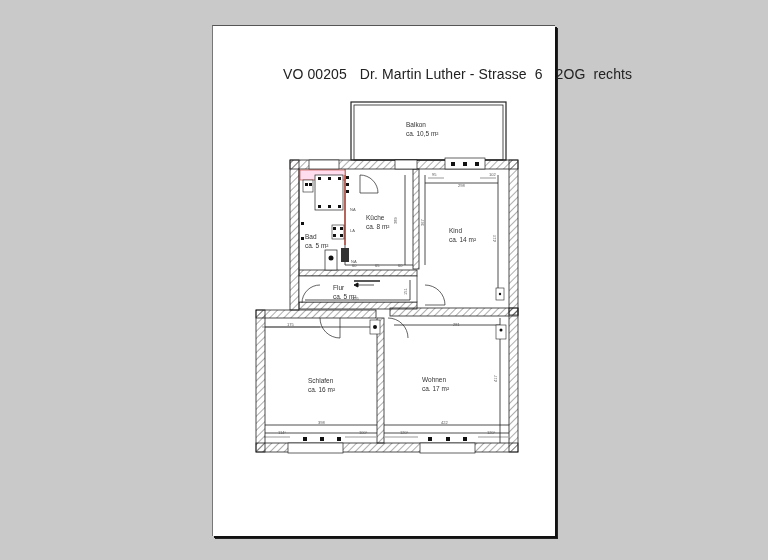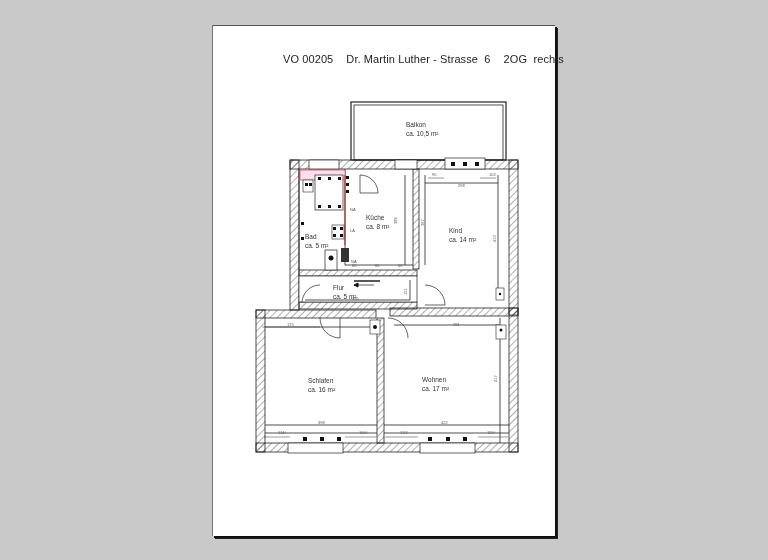--- a/index.html
+++ b/index.html
@@ -6,21 +6,21 @@
   body {
     width: 768px; height: 560px; background: #c9c9c9; position: relative; overflow: hidden;
     font-family: "Liberation Sans", sans-serif;
   }
   .page {
     position: absolute; left: 212px; top: 25px; width: 342px; height: 510px;
     background: #ffffff; border-top: 1px solid #555; border-left: 1px solid #777;
     box-shadow: 2px 2px 0 #111, 3px 3px 0 #222;
   }
   .header {
-    position: absolute; left: 283px; top: 53px; font-size: 11px; color: #222;
+    position: absolute; left: 283px; top: 66px; font-size: 14px; color: #222;
     white-space: pre; letter-spacing: 0.1px;
   }
   .header span { margin-right: 13px; }
   svg.plan { position: absolute; left: 0; top: 0; }
   .lbl { position: absolute; font-size: 6.5px; color: #333; line-height: 9px; white-space: nowrap; }
   .dim { position: absolute; font-size: 4px; color: #555; white-space: nowrap; }
   .dim.v { transform: rotate(-90deg); transform-origin: left top; }
 </style>
 </head>
 <body>

